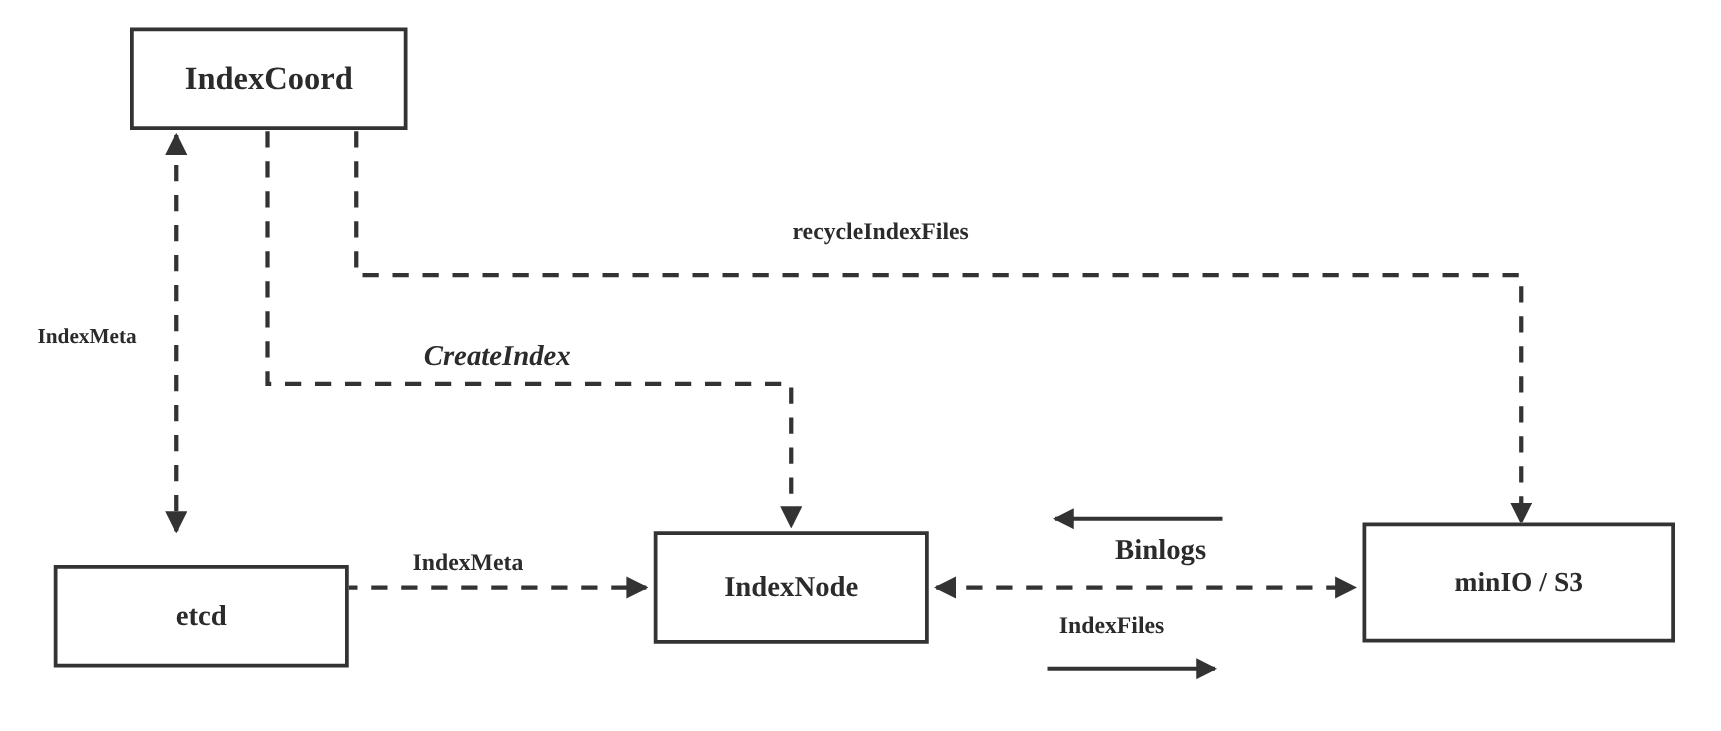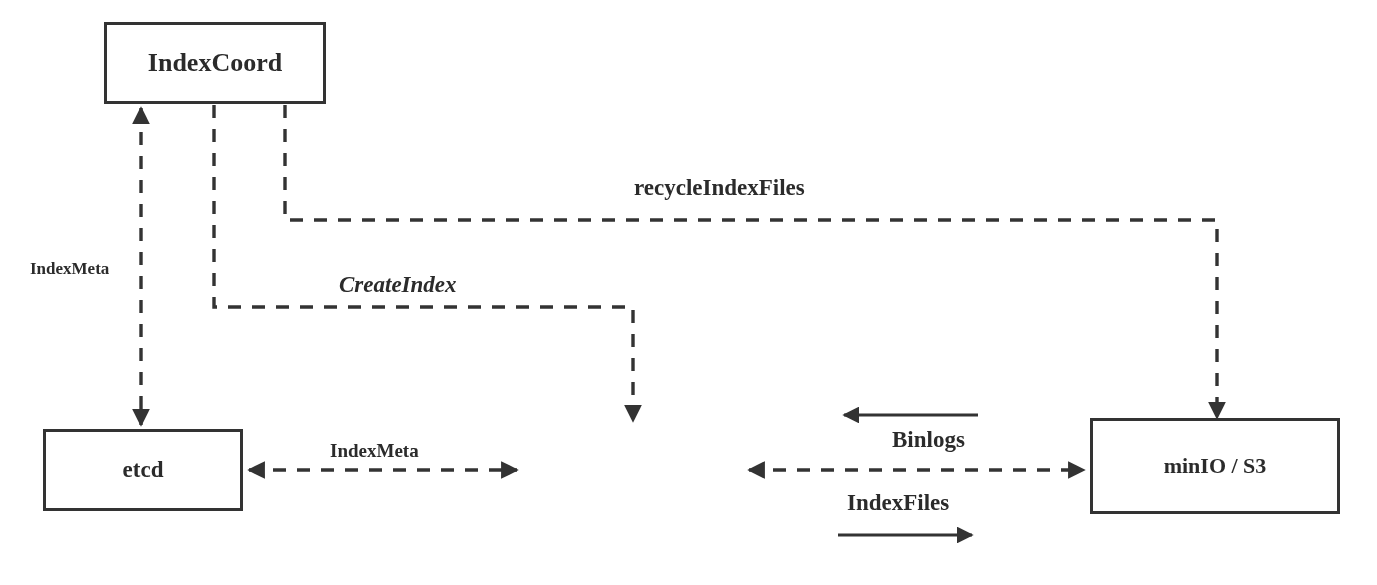--- a/index.html
+++ b/index.html
@@ -40,22 +40,22 @@
   }
   #node-indexcoord {
     left: 104px;
     top: 22px;
     width: 222px;
     height: 82px;
     font-size: 26px;
   }
   #node-etcd {
     left: 43px;
-    top: 429px;
-    width: 200px;
+    top: 452px;
+    width: 236px;
     height: 82px;
     font-size: 23px;
   }
   #node-indexnode {
     left: 523px;
     top: 425px;
     width: 220px;
     height: 90px;
     font-size: 23px;
   }
@@ -85,36 +85,36 @@
   }
   .lbl-createindex {
     left: 339px;
     top: 272px;
     font-size: 23px;
     font-style: italic;
   }
   .lbl-recycle {
     left: 634px;
     top: 175px;
-    font-size: 23px;
+    font-size: 19px;
   }
   .lbl-indexmeta-mid {
     left: 330px;
     top: 440px;
     font-size: 19px;
   }
   .lbl-binlogs {
     left: 892px;
     top: 427px;
     font-size: 23px;
   }
   .lbl-indexfiles {
     left: 847px;
     top: 490px;
-    font-size: 23px;
+    font-size: 19px;
   }
 </style>
 </head>
 <body>
 
 <div id="canvas">
 
   <svg id="diagram-svg" viewBox="0 0 1377 585" xmlns="http://www.w3.org/2000/svg">
     <defs>
       <marker id="arrow-end" viewBox="0 0 10 10" refX="9" refY="5" markerWidth="5.2" markerHeight="5.2" orient="auto-start-reverse">
@@ -155,20 +155,23 @@
   </svg>
 
   <div class="node-box" id="node-indexcoord">
     <span>IndexCoord</span>
   </div>
 
   <div class="node-box" id="node-etcd">
     <span>etcd</span>
   </div>
 
+  <div class="node-box" id="node-indexnode">
+    <span>IndexNode</span>
+  </div>
 
   <div class="node-box" id="node-minio">
     <span class="line">minIO / S3</span>
   </div>
 
   <div class="edge-label lbl-indexmeta-left">IndexMeta</div>
 
   <div class="edge-label lbl-createindex">CreateIndex</div>
 
   <div class="edge-label lbl-recycle">recycleIndexFiles</div>

